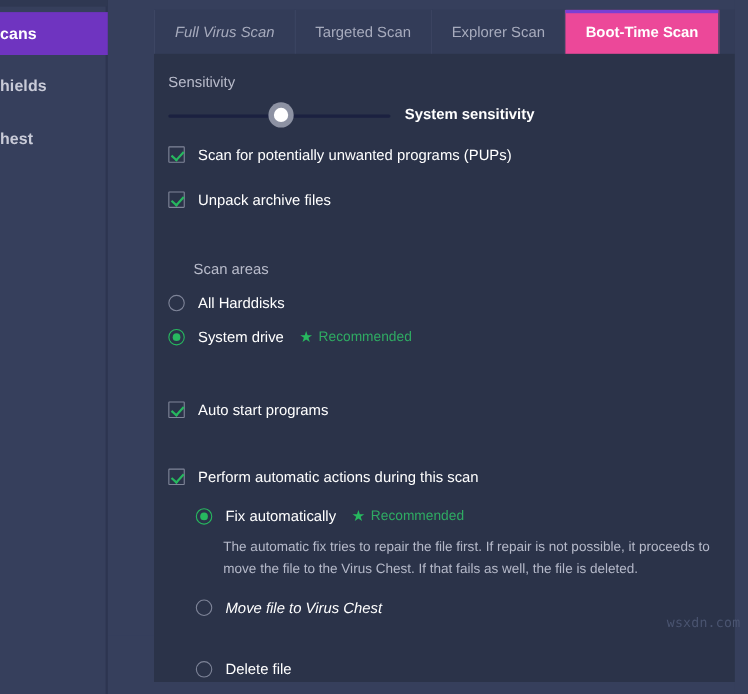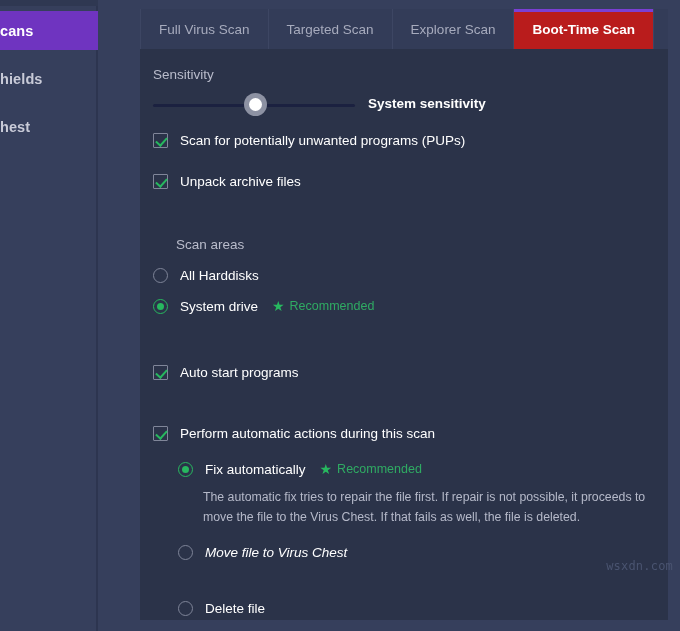--- a/index.html
+++ b/index.html
@@ -76,25 +76,25 @@
     display: flex;
     align-items: center;
     justify-content: center;
     padding: 0 18px;
     font-size: 13.5px;
     color: #a7abbd;
     border-right: 1px solid #3d4663;
     background: #333c58;
     white-space: nowrap;
   }
-  .tab:first-child { border-left: 1px solid #3d4663; }
+  .tab:first-child { border-left: 1px solid #3d4663; font-style: italic; }
   .tab.active {
     color: #ffffff;
     font-weight: bold;
-    background: #b91c1c;
+    background: #ec4899;
     border-right: 1px solid #3d4663;
   }
   .tab.active::before {
     content: "";
     position: absolute;
     left: 0; top: 0; right: 0;
     height: 3px;
     background: #7b3fd4;
   }
   .tabbar-filler {

